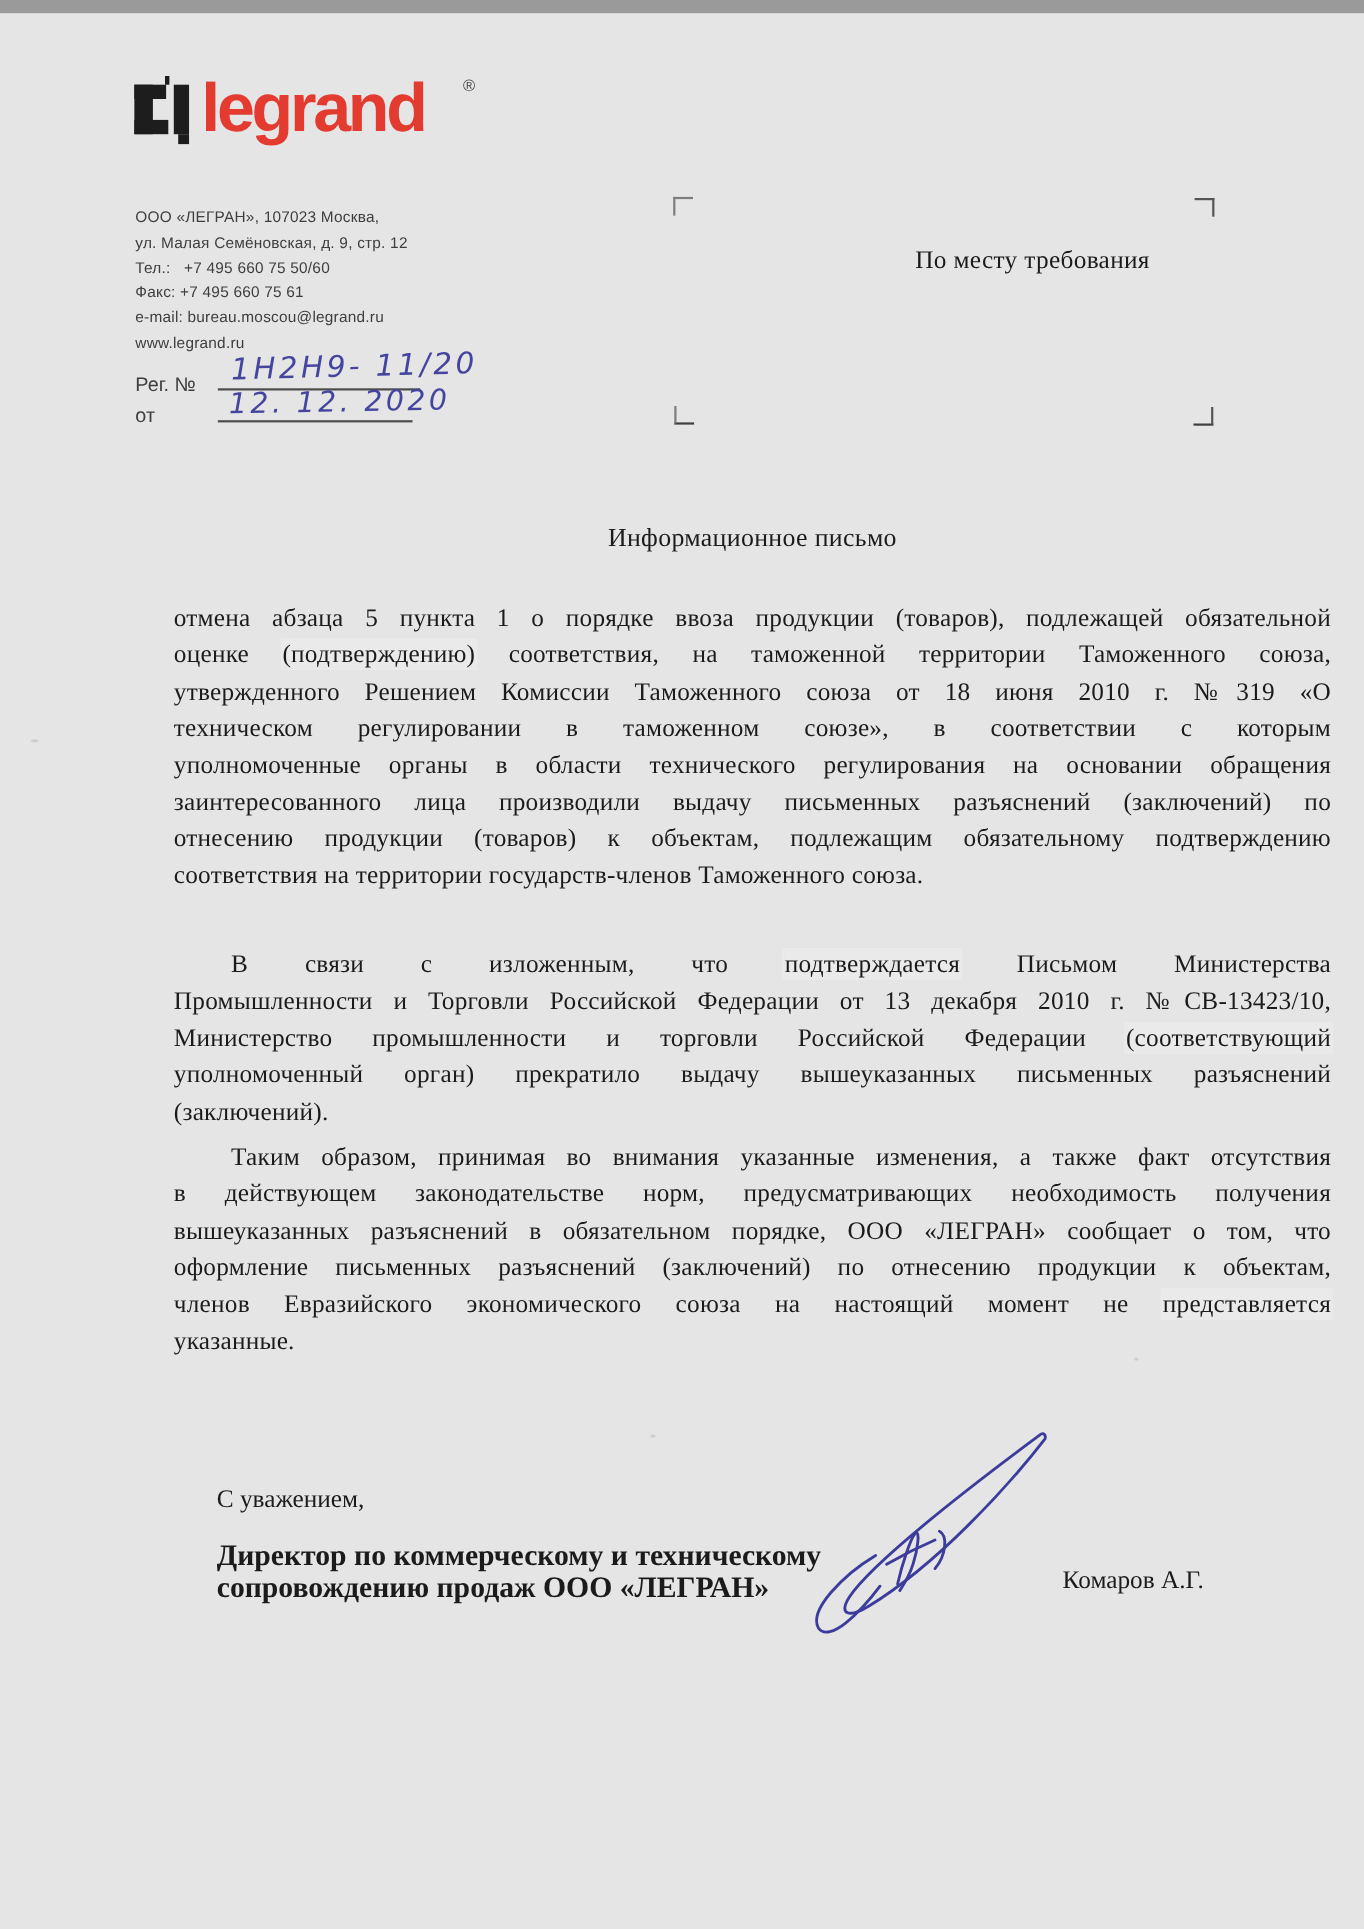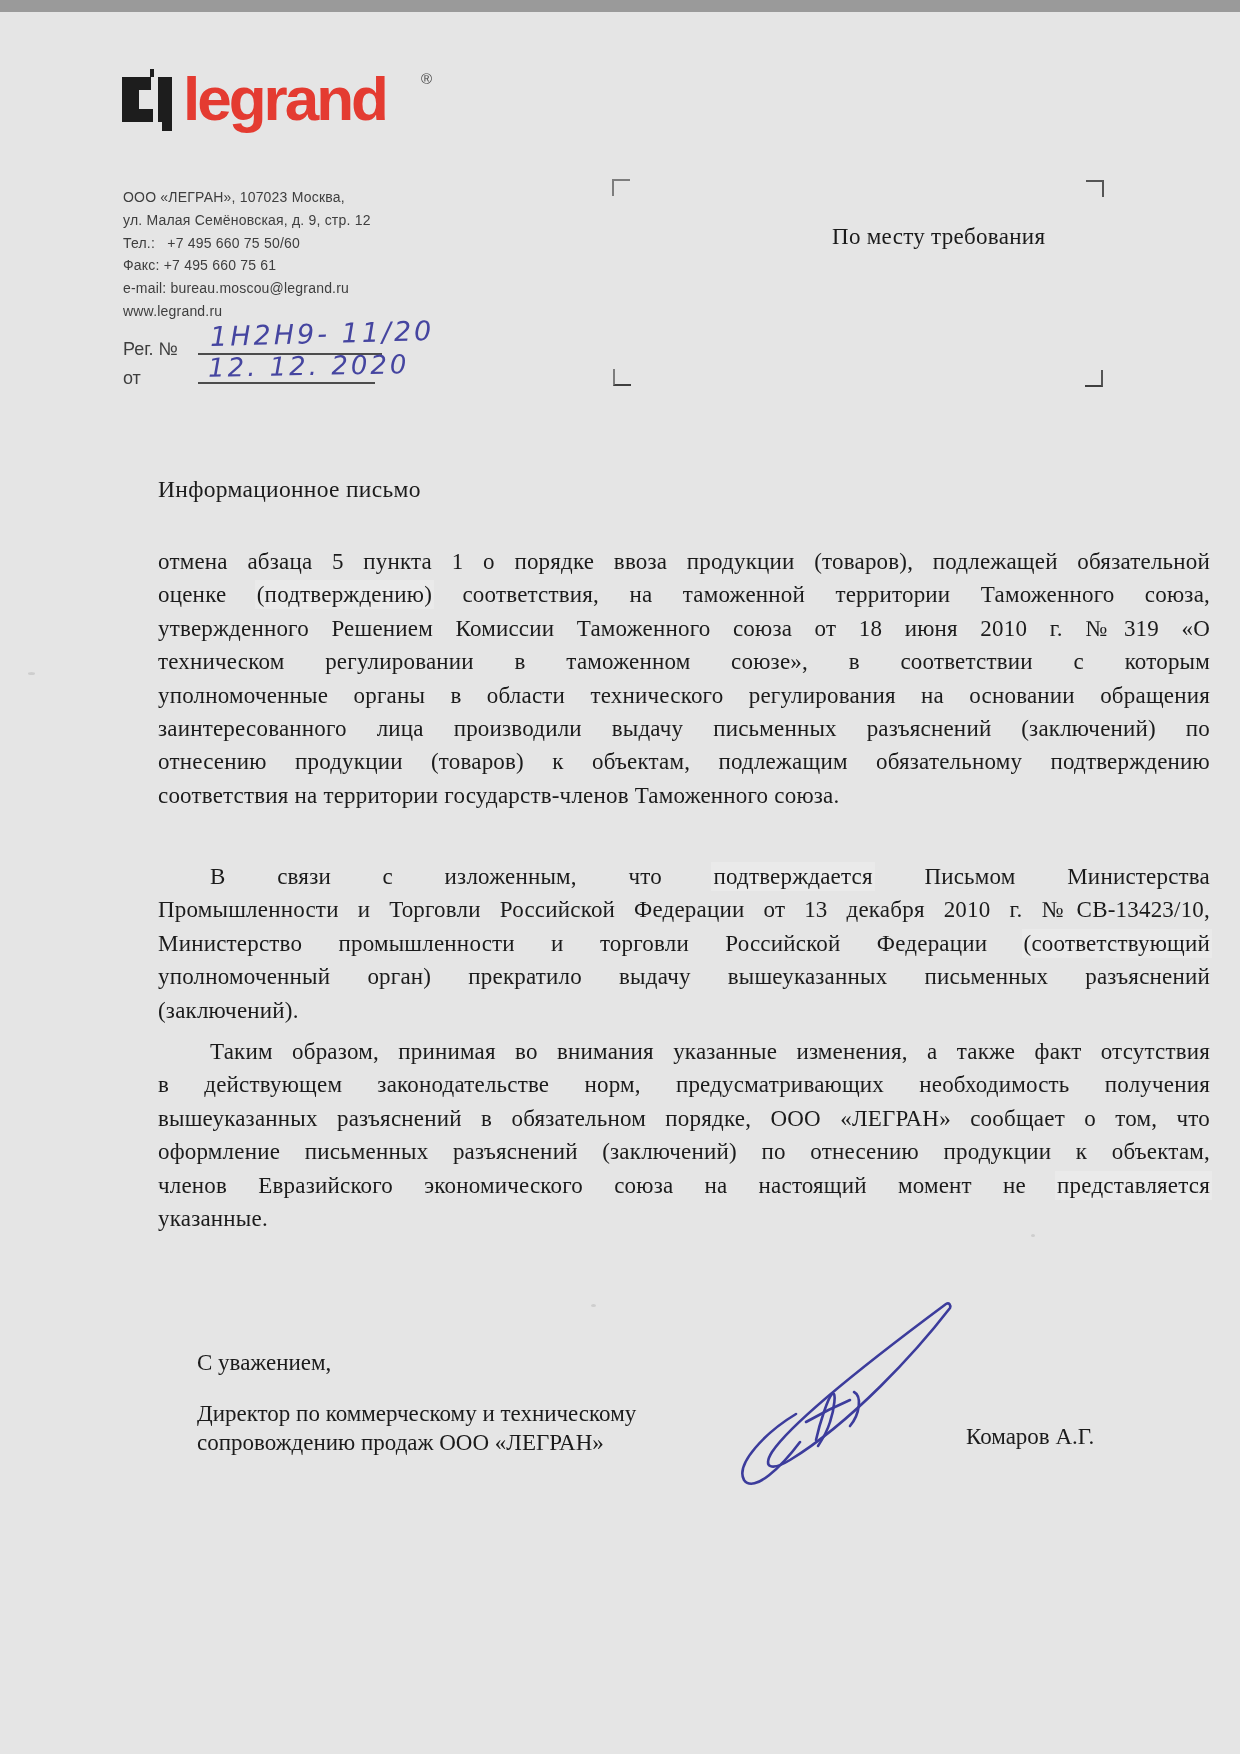--- a/index.html
+++ b/index.html
@@ -30,29 +30,29 @@
     letter-spacing:3px;white-space:pre;
   }
   
   .corner{width:16px;height:15px;}
   .corner.tl{border-left:2px solid #7d7d7d;border-top:2px solid #7d7d7d;}
   .corner.tr{border-right:2px solid #555;border-top:2px solid #555;}
   .corner.bl{border-left:2px solid #7d7d7d;border-bottom:2px solid #3f3f3f;}
   .corner.br{border-right:2px solid #555;border-bottom:2px solid #3f3f3f;}
   
   .recipient{left:832px;top:212px;font-size:23px;letter-spacing:.3px;}
-  .title{left:158px;top:464px;width:1052px;font-size:23.5px;letter-spacing:.3px;}
+  .title{left:158px;top:464px;width:1052px;text-align:center;font-size:23.5px;letter-spacing:.3px;}
   .par{left:158px;width:1052px;font-size:23px;line-height:33.4px;letter-spacing:.2px;}
   .par .line{text-align:justify;text-align-last:justify;}
   .par .line.last{text-align-last:left;}
   .par .line.first{padding-left:52px;}
   .hl{background:#eaeaea;box-shadow:0 0 0 2px #eaeaea;}
   
   .salutation{left:197px;top:1338px;font-size:23px;}
-  .signer-title{left:197px;top:1388px;font-size:23px;}
+  .signer-title{left:197px;top:1388px;font-size:27px;font-weight:bold;}
   .signer-title .line{line-height:28.5px;}
   .signer-name{left:966px;top:1412px;font-size:23px;}
   .signature{left:720px;top:1282px;width:260px;height:210px;}
   
   .speck{background:#bcbcbc;border-radius:50%;opacity:.55;}
 </style>
 </head>
 <body>
 
 <div class="page">

